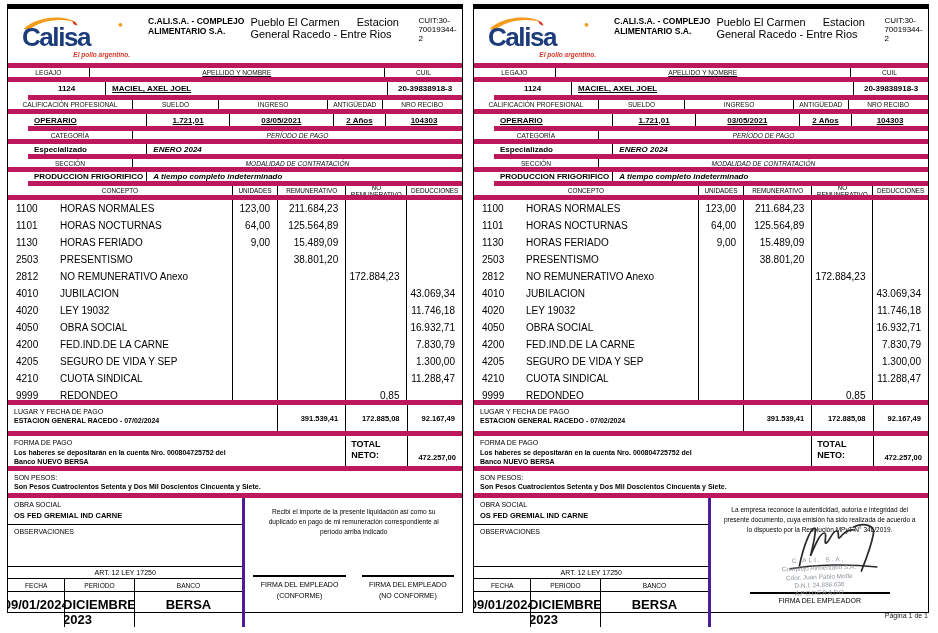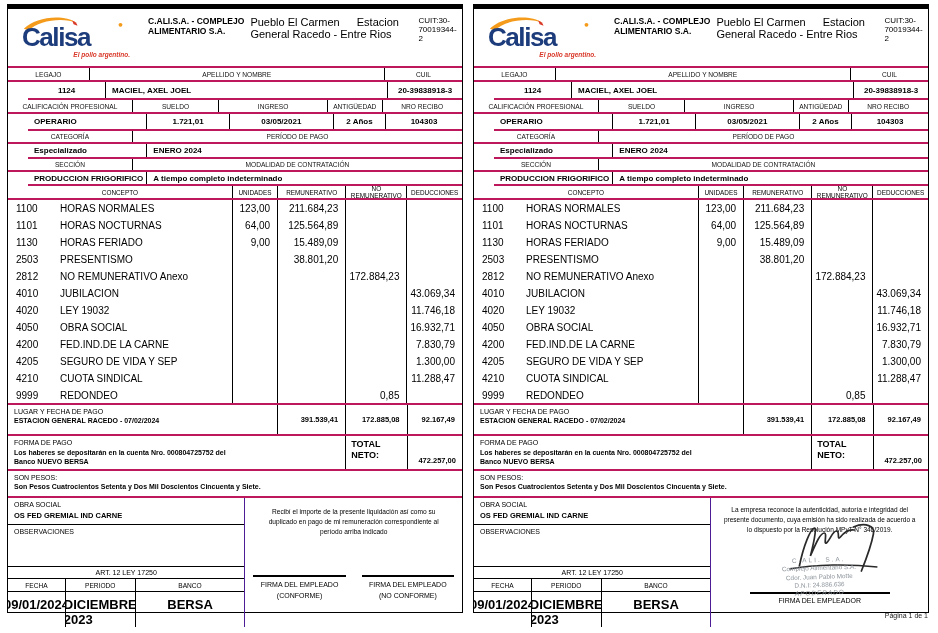--- a/index.html
+++ b/index.html
@@ -6,21 +6,21 @@
   html,body { background:#ffffff; }
   body { font-family:"Liberation Sans","DejaVu Sans",sans-serif; color:#000; }
   .page { position:relative; width:938px; height:633px; background:#fff; overflow:hidden; }
 
   .slip { position:absolute; top:4px; width:456px; height:609px; background:#fff;
           border:1px solid #000; border-top:5px solid #000; }
   #slip-1 { left:7px; }
   #slip-2 { left:473px; }
   .slip-inner { display:flex; flex-direction:column; height:100%; }
 
-  .sec { border-bottom:2px solid #be185d; flex:none; }
+  .sec { border-bottom:5px solid #be185d; flex:none; }
   .flexr { display:flex; }
   .cell { border-right:1px solid #000; overflow:hidden; }
   .cell:last-child { border-right:none; }
 
   
   .head { height:59px; display:flex; align-items:flex-start; }
   .logo { width:132px; padding:7px 0 0 12px; }
   .logo-tag { color:#d93829; font-size:6.5px; font-style:italic; font-weight:bold; text-align:right; padding-right:10px; margin-top:-5px; }
   .coinfo { flex:1; padding:7px 2px 0 8px; display:flex; gap:4px; }
   .co-name { font-size:8.5px; font-weight:bold; }
@@ -28,26 +28,26 @@
   .co-addr span:first-child { margin-right:14px; }
   .co-cuit { font-size:8px; }
   .co-cuit b { font-weight:normal; }
 
   
   .lblrow { font-size:6.6px; color:#111; }
   .lblrow .cell { display:flex; align-items:center; justify-content:center; text-align:center; }
   .valrow { font-size:8px; font-weight:bold;margin-left:20px; }
   .valrow .cell { display:flex; align-items:center; }
   .r1h { height:14px; } .r1v { height:18px; }
-  .r2h { height:14px; } .r2v { height:17px; }
+  .r2h { height:14px; } .r2v { height:17px;text-decoration:underline; }
   .r3h { height:13px; } .r3v { height:15px; }
   .r4h { height:13px; } .r4v { height:14px; }
-  .w-legajo{width:18%;} .w-nombre{width:65%;} .w-cuil{width:17%;}
+  .w-legajo{width:18%;} .w-nombre{width:65%;text-decoration:underline;} .w-cuil{width:17%;}
   .w-calif{width:27.5%;} .w-sueldo{width:19%;} .w-ingreso{width:24%;} .w-antig{width:12%;} .w-recibo{width:17.5%;}
-  .w-cat{width:27.5%;} .w-per{width:72.5%;}
+  .w-cat{width:27.5%;} .w-per{width:72.5%;font-style:italic;}
   .ctr{justify-content:center; text-align:center;}
   .lft{justify-content:flex-start; padding-left:6px;}
 
   
   .chead { height:14px; font-size:6.4px; }
   .chead .cell { display:flex; align-items:center; justify-content:center; }
   .cbody { height:205px; overflow:hidden; }
   .crow { display:flex; height:17px; align-items:center; font-size:10px; }
   .ccell { border-right:1px solid #000; height:100%; display:flex; align-items:center; overflow:hidden; }
   .ccell:last-child { border-right:none; }
@@ -70,21 +70,21 @@
   .f1 .fp-lines { font-weight:bold; margin-top:2px; line-height:1.35; }
   .f2 { width:13.5%; font-weight:bold; font-size:9px; padding:3px 0 0 5px; line-height:1.2; }
   .f3 { width:12%; display:flex; align-items:flex-end; justify-content:flex-end; padding:0 6px 4px 0; font-weight:bold; font-size:7.5px; }
 
   
   .srow { height:27px; padding:3px 0 0 6px; font-size:7px; }
   .srow b { display:block; margin-top:2px; }
 
   
   .bottom { flex:1; display:flex; border-bottom:none; }
-  .b-left { width:52.3%; border-right:1px solid #4c1d95; display:flex; flex-direction:column; }
+  .b-left { width:52.3%; border-right:3px solid #4c1d95; display:flex; flex-direction:column; }
   .bs { border-bottom:1px solid #000; font-size:7px; }
   .bs-obra { height:27px; padding:3px 0 0 6px; }
   .bs-obra b { display:block; margin-top:3px; font-size:7.5px; }
   .bs-obs { height:42px; padding:3px 0 0 6px; }
   .bs-art { height:12px; text-align:center; line-height:11px; }
   .bs-fh { height:13px; display:flex; font-size:6.6px; }
   .bs-fh .cell { display:flex; align-items:center; justify-content:center; }
   .bs-fv { flex:1; display:flex; border-bottom:none; font-weight:bold; font-size:13px; }
   .bs-fv .cell { display:flex; justify-content:center; padding-top:5px; }
   .w-fecha{width:24.5%;} .w-periodo{width:29.5%;} .w-banco{width:46%;}

